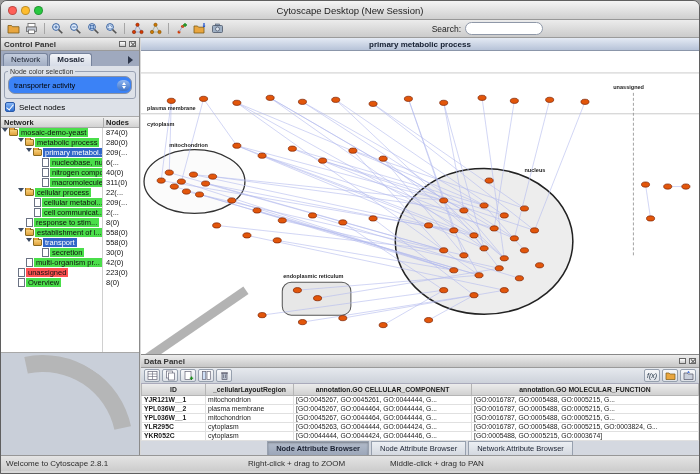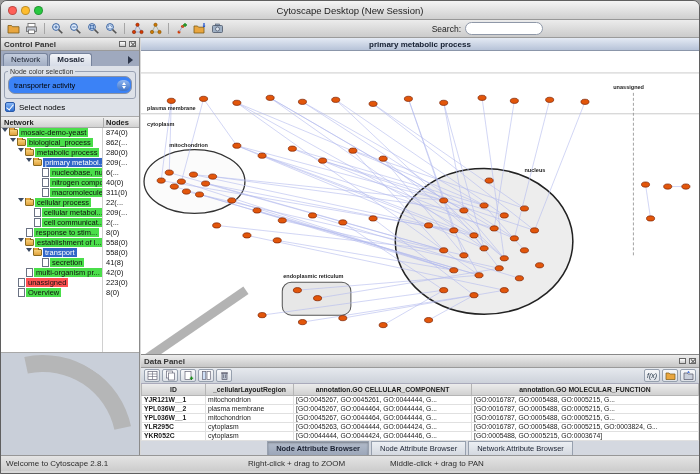--- a/index.html
+++ b/index.html
@@ -272,29 +272,20 @@
           <span class="t-main">
             <span class="t-ind" style="width: 0px;"></span>
             <span class="t-tw open"></span>
             <span class="t-icon folder"></span>
             <span class="t-label chip-green">mosaic-demo-yeast</span>
           </span>
           <span class="t-count">874(0)</span>
         </div>
         <div class="tree-row">
           <span class="t-main">
-            <span class="t-ind" style="width: 8px;"></span>
-            <span class="t-tw open"></span>
-            <span class="t-icon folder"></span>
-            <span class="t-label chip-green">biological_process</span>
-          </span>
-          <span class="t-count">862(...</span>
-        </div>
-        <div class="tree-row">
-          <span class="t-main">
             <span class="t-ind" style="width: 16px;"></span>
             <span class="t-tw open"></span>
             <span class="t-icon folder"></span>
             <span class="t-label chip-green">metabolic process</span>
           </span>
           <span class="t-count">280(0)</span>
         </div>
         <div class="tree-row">
           <span class="t-main">
             <span class="t-ind" style="width: 24px;"></span>
@@ -385,21 +376,21 @@
           </span>
           <span class="t-count">558(0)</span>
         </div>
         <div class="tree-row">
           <span class="t-main">
             <span class="t-ind" style="width: 32px;"></span>
             <span class="t-tw"></span>
             <span class="t-icon doc"></span>
             <span class="t-label chip-green">secretion</span>
           </span>
-          <span class="t-count">41(8)</span>
+          <span class="t-count">30(0)</span>
         </div>
         <div class="tree-row">
           <span class="t-main">
             <span class="t-ind" style="width: 16px;"></span>
             <span class="t-tw"></span>
             <span class="t-icon doc"></span>
             <span class="t-label chip-green">multi-organism pr...</span>
           </span>
           <span class="t-count">42(0)</span>
         </div>

